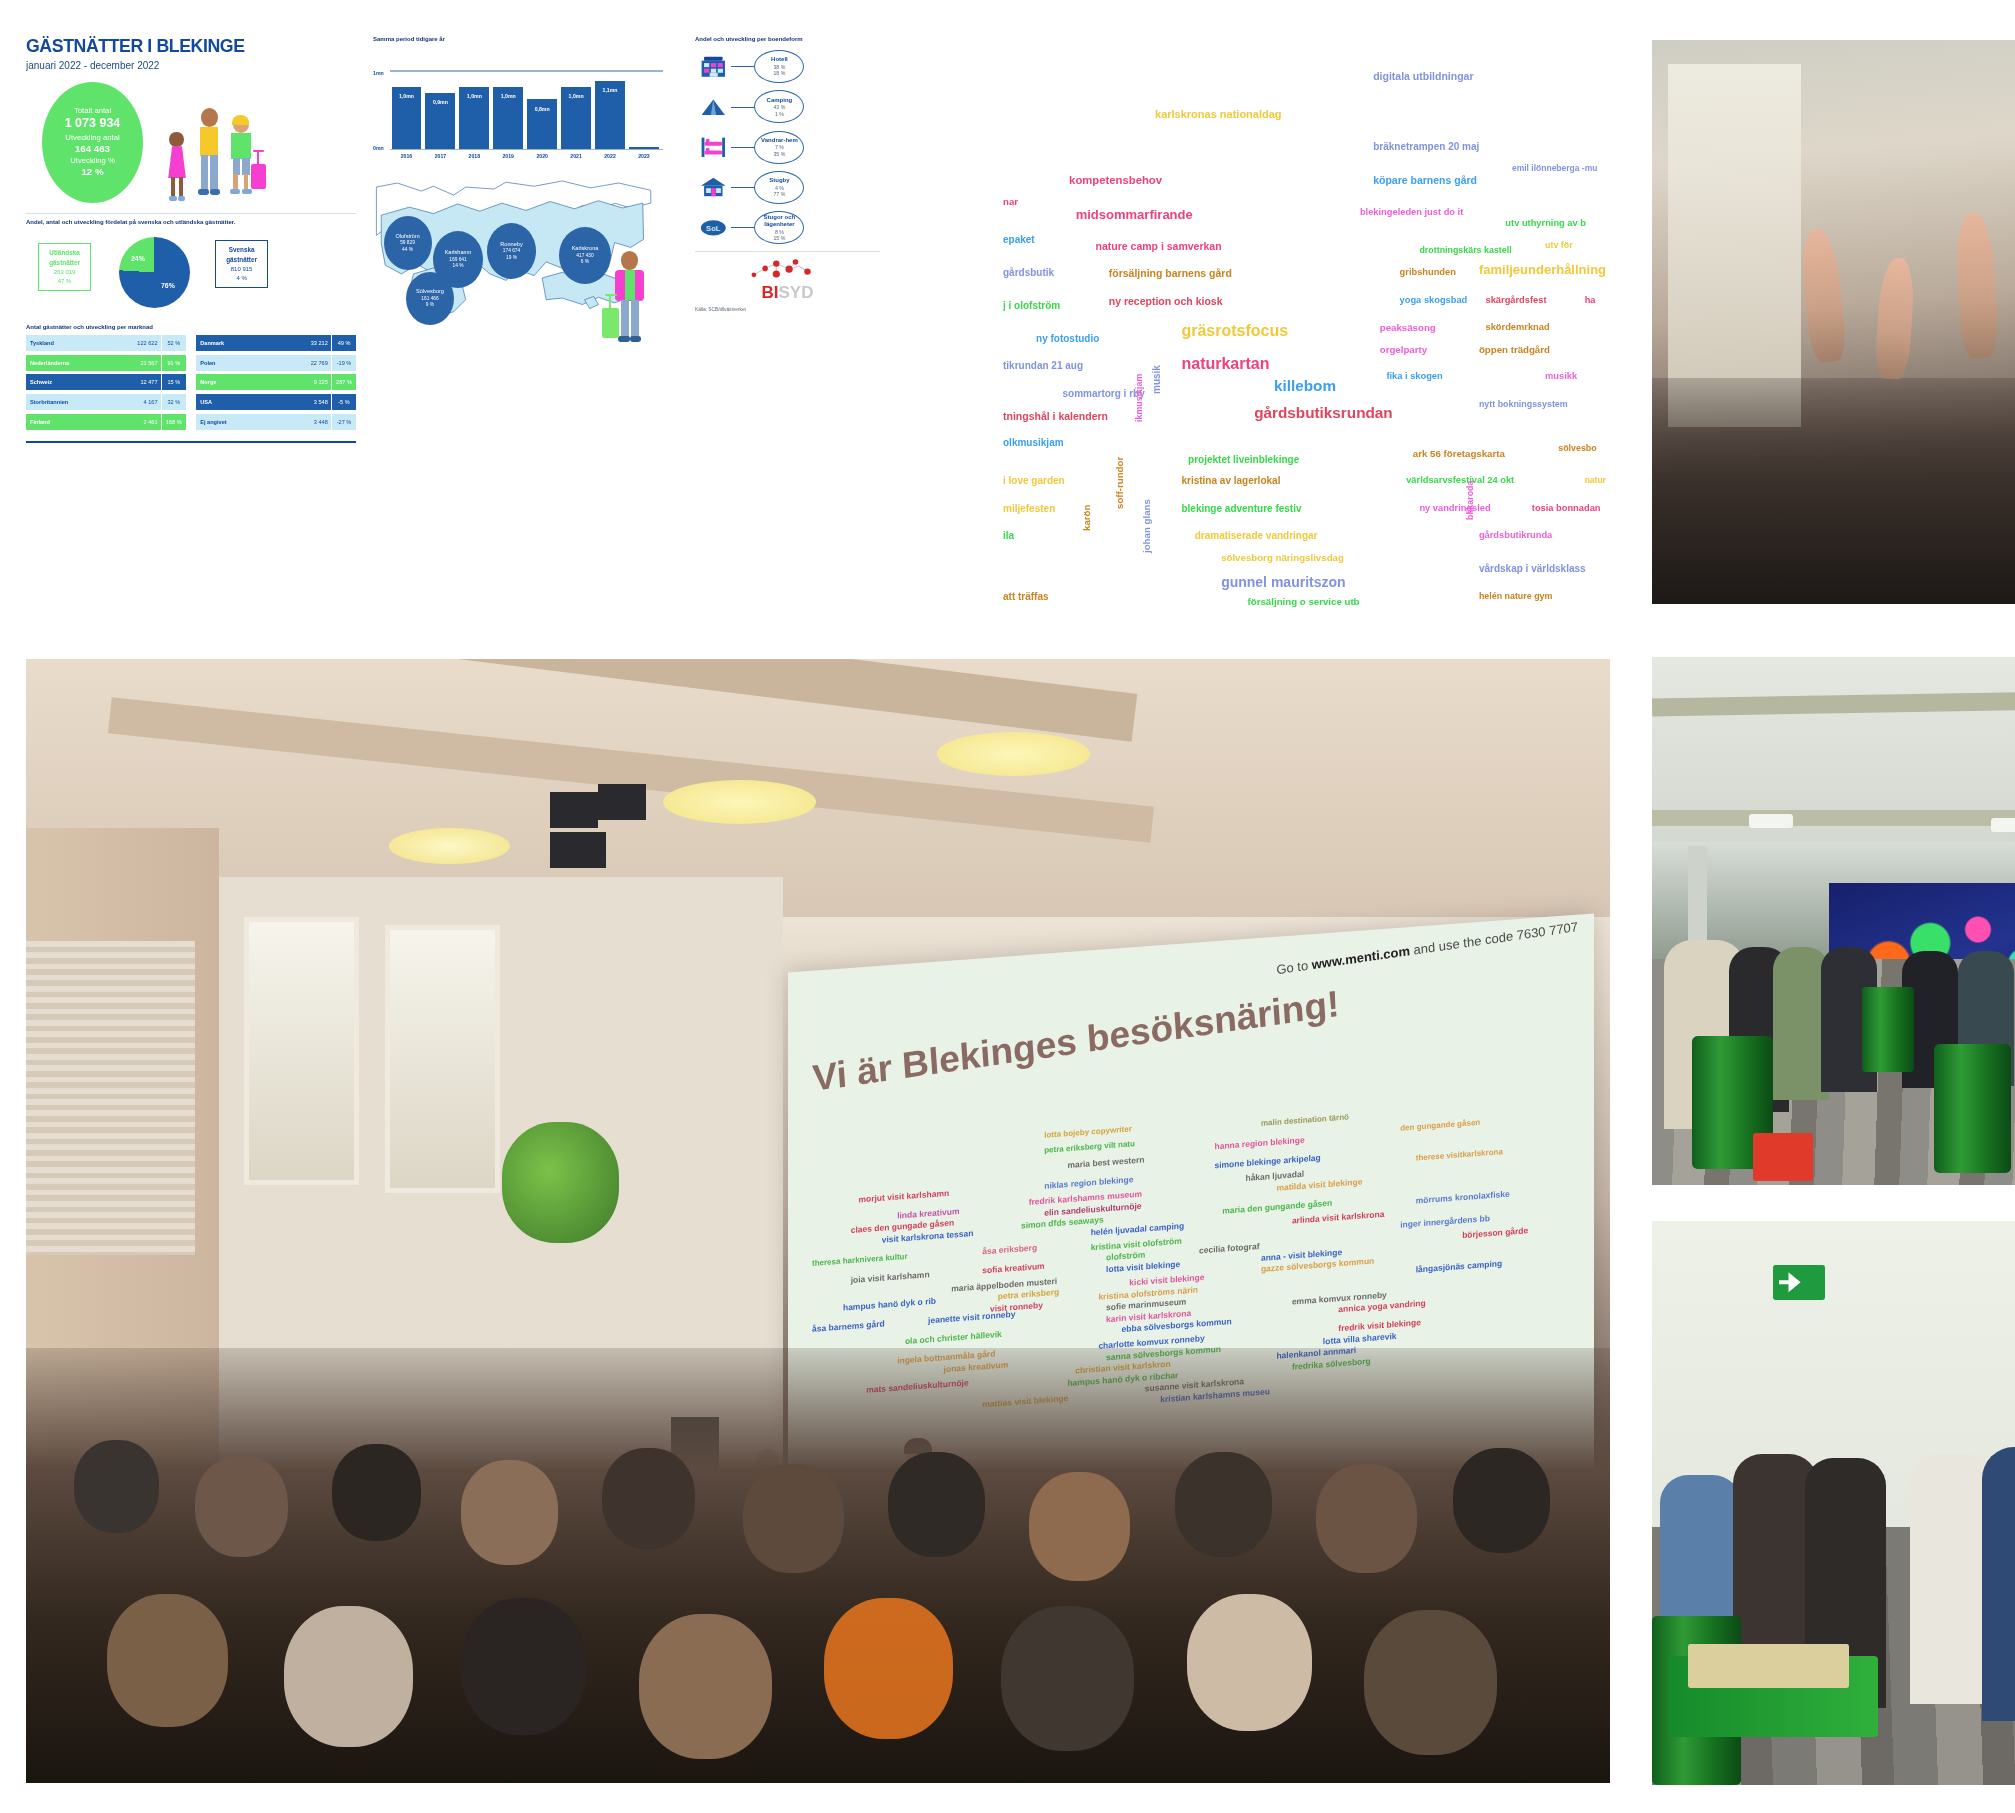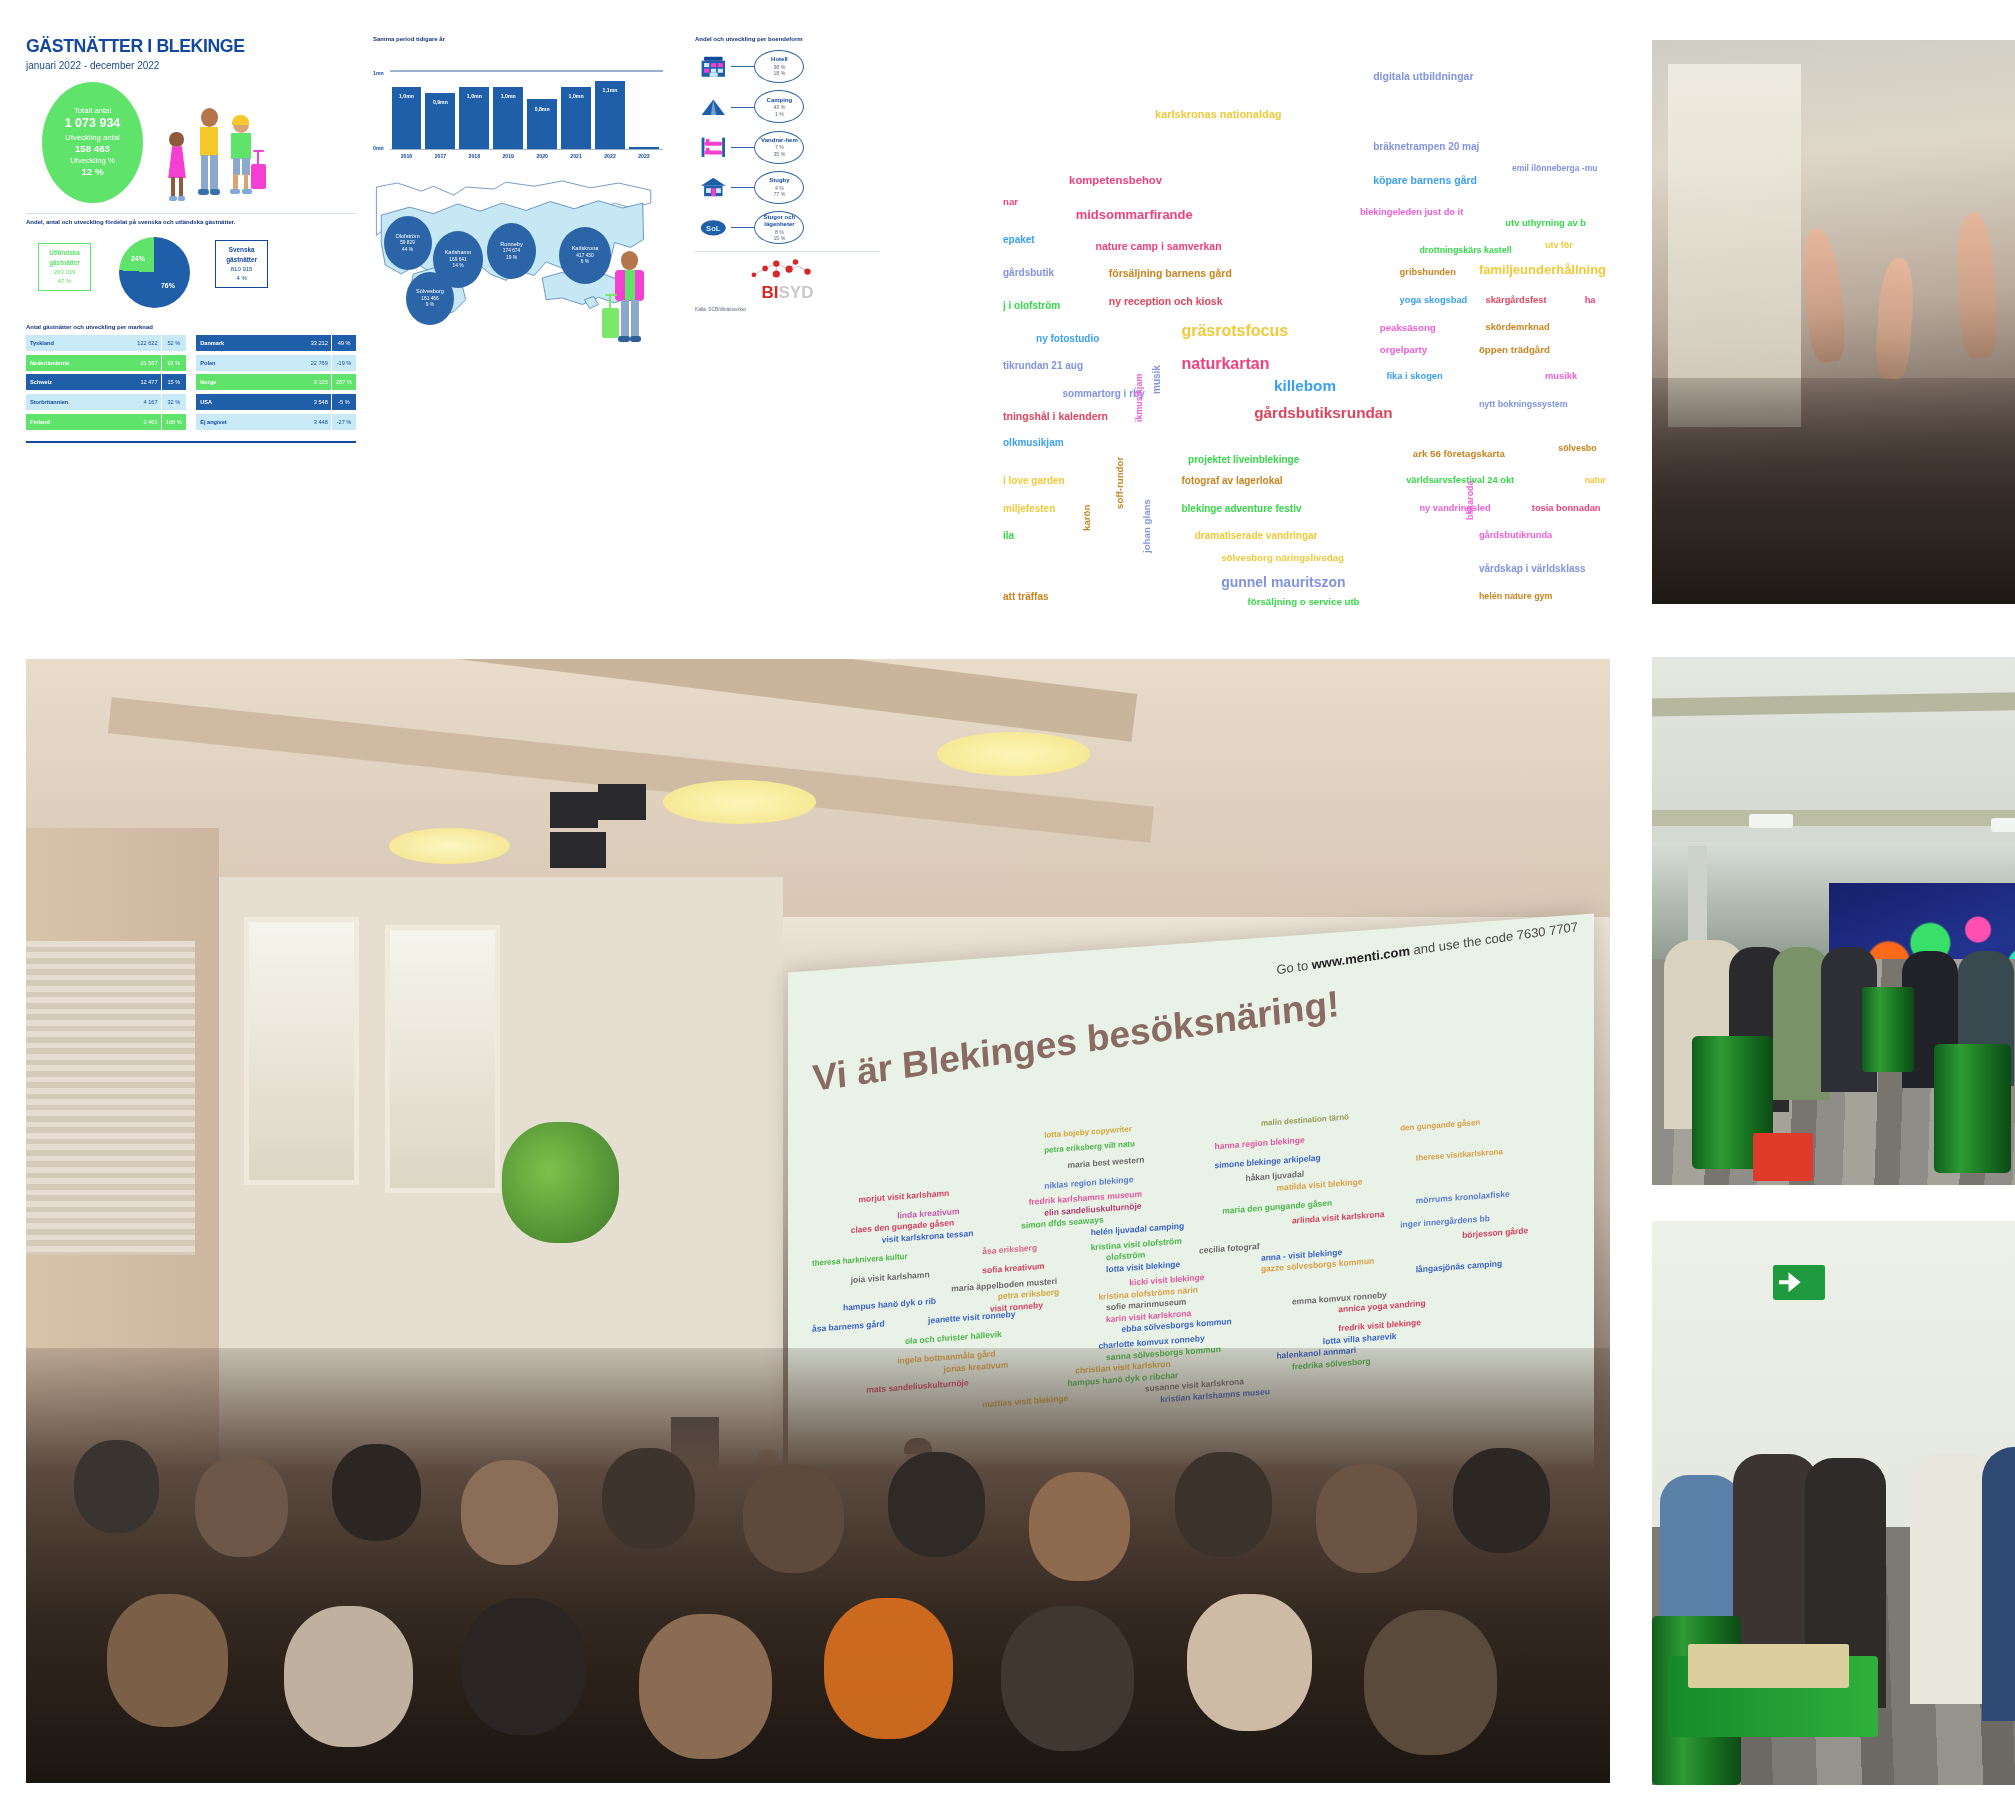--- a/index.html
+++ b/index.html
@@ -103,21 +103,21 @@
 
   <div class="ig-col" style="left:0;top:0;width:330px;">
     <div class="ig-title">GÄSTNÄTTER I BLEKINGE</div>
     <div class="ig-sub" style="margin-top:3.2px;">januari 2022  -  december 2022</div>
 
     <div style="position:relative;height:133px;margin-top:7.3px;">
       <div class="big-oval" style="position:absolute;left:16px;top:4px;">
         <span class="lbl">Totalt antal</span>
         <span class="num">1 073 934</span>
         <span class="lbl">Utveckling antal</span>
-        <span class="num" style="font-size:9.7px">158 463</span>
+        <span class="num" style="font-size:9.7px">164 463</span>
         <span class="lbl">Utveckling %</span>
         <span class="num" style="font-size:9.7px">12 %</span>
       </div>
 
       <div class="family" style="left:137px;bottom:8px;">
 
         <div style="position:relative;width:28px;height:71px;">
           <div style="position:absolute;left:6.4px;top:0;width:14.5px;height:14.5px;border-radius:50%;background:#8d5a3b;"></div>
           <div style="position:absolute;left:5.2px;top:13.7px;width:17.7px;height:32px;background:#f43fd0;clip-path:polygon(22% 0,78% 0,100% 100%,0 100%);"></div>
           <div style="position:absolute;left:8px;top:45px;width:3.6px;height:20px;background:#8d5a3b;"></div>
@@ -487,21 +487,21 @@
     <span style="left:58%;top:57%;font-size:9.3px;color:#3aa0f0">fika i skogen</span>
     <span style="left:82%;top:57%;font-size:9.3px;color:#ee5fd8">musikk</span>
     <span style="left:0%;top:64%;font-size:10.5px;color:#e0455e">tningshål i kalendern</span>
     <span style="left:38%;top:63%;font-size:15.3px;color:#e0455e">gårdsbutiksrundan</span>
     <span style="left:72%;top:62%;font-size:8.9px;color:#8193e0">nytt bokningssystem</span>
     <span style="left:0%;top:69%;font-size:10px;color:#3aa0f0">olkmusikjam</span>
     <span style="left:28%;top:72%;font-size:10px;color:#37d94a">projektet liveinblekinge</span>
     <span style="left:62%;top:71%;font-size:9.7px;color:#c8841f">ark 56 företagskarta</span>
     <span style="left:84%;top:70%;font-size:8.9px;color:#c8841f">sölvesbo</span>
     <span style="left:0%;top:76%;font-size:10px;color:#f0c93a">i love garden</span>
-    <span style="left:27%;top:76%;font-size:10px;color:#c8841f">fotograf av lagerlokal</span>
+    <span style="left:27%;top:76%;font-size:10px;color:#c8841f">kristina av lagerlokal</span>
     <span style="left:61%;top:76%;font-size:9.3px;color:#37d94a">världsarvsfestival 24 okt</span>
     <span style="left:88%;top:76%;font-size:8.5px;color:#f0c93a">natur</span>
     <span style="left:0%;top:81%;font-size:10px;color:#f0c93a">miljefesten</span>
     <span style="left:27%;top:81%;font-size:10px;color:#37d94a">blekinge adventure festiv</span>
     <span style="left:63%;top:81%;font-size:9.3px;color:#ee5fd8">ny vandringsled</span>
     <span style="left:80%;top:81%;font-size:9.3px;color:#f0417e">tosia bonnadan</span>
     <span style="left:0%;top:86%;font-size:10px;color:#37d94a">ila</span>
     <span style="left:29%;top:86%;font-size:10px;color:#f0c93a">dramatiserade vandringar</span>
     <span style="left:72%;top:86%;font-size:9.3px;color:#ee5fd8">gårdsbutikrunda</span>
     <span style="left:33%;top:90%;font-size:9.7px;color:#f0c93a">sölvesborg näringslivsdag</span>

